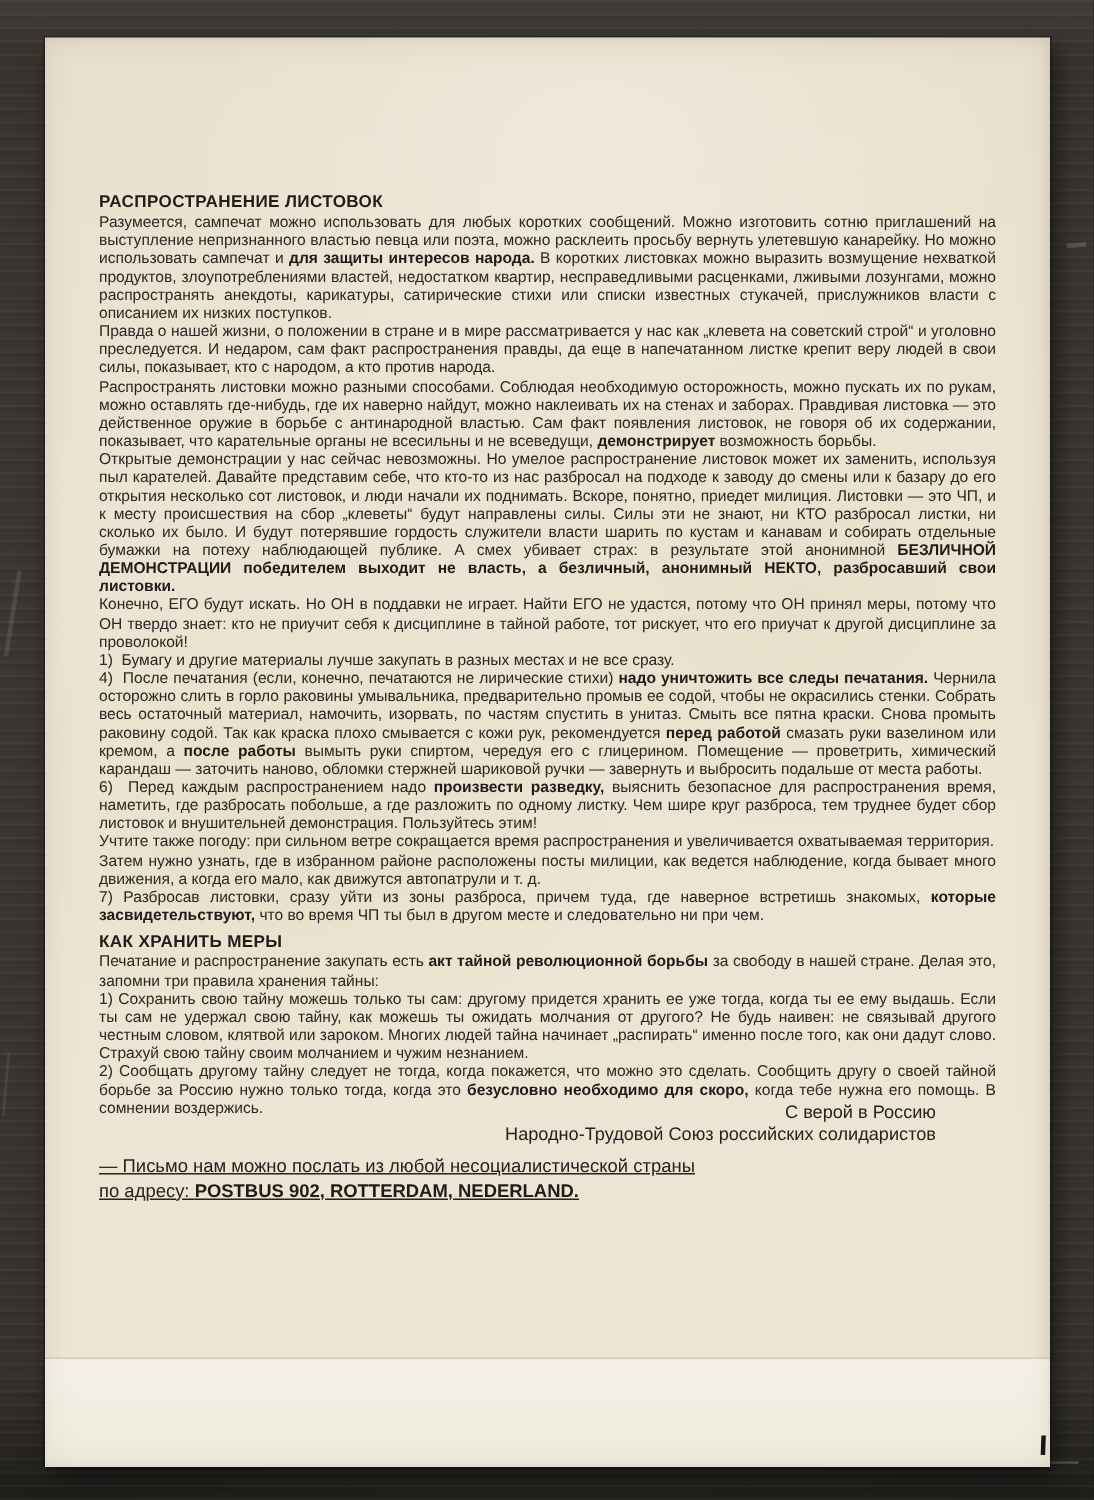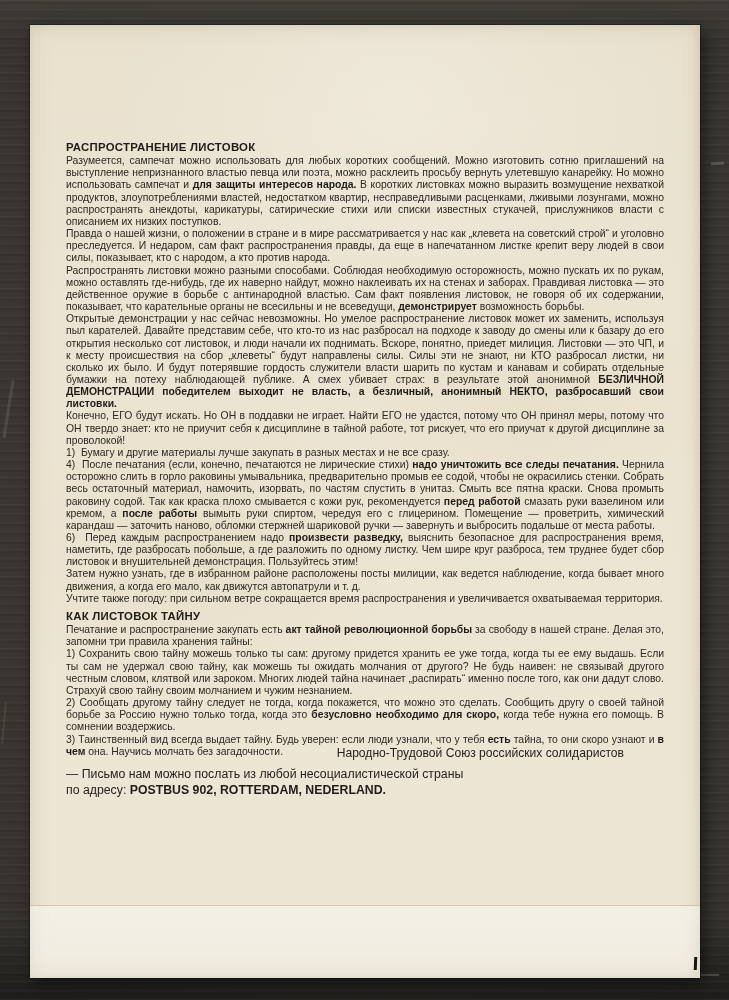--- a/index.html
+++ b/index.html
@@ -51,33 +51,33 @@
   }
 
   .content {
     position: absolute; left: 36px; right: 36px; top: 100px;
     color: #2b2723;
     font-size: 10.4px; line-height: 12.15px;
     text-align: justify;
   }
   .heading {
     font-weight: bold; font-size: 11.4px; letter-spacing: 0.25px;
-    color: #201c18; margin: 16px 0 2px 0; text-align: left;
+    color: #201c18; margin: 4px 0 2px 0; text-align: left;
   }
   .section + .section .heading { margin-top: 5px; }
   .content p { margin: 0; }
   .b { font-weight: bold; color: #201c18; }
 
   .signoff {
     font-size: 12.1px; line-height: 15.2px; text-align: right;
     padding-right: 40px; margin-top: -12px; color: #262220;
   }
   .contact-note {
     font-size: 12.3px; line-height: 16.3px; width: 400px;
-    margin-top: 5px; color: #262220; text-align: left;
+    margin-top: 5px; color: #262220; text-align: left; text-decoration: underline;
   }
 </style>
 </head>
 <body>
 
 <div class="stage">
   <div class="scratch s1"></div>
   <div class="scratch s2"></div>
   <div class="scratch s3"></div>
   <div class="scratch s4"></div>
@@ -90,32 +90,33 @@
             <p><span>Разумеется, сампечат можно использовать для любых коротких сообщений. Можно изготовить сотню приглашений на выступление непризнанного властью певца или поэта, можно расклеить просьбу вернуть улетевшую канарейку. Но можно использовать сампечат и </span><span class="b">для защиты интересов народа.</span><span> В коротких листовках можно выразить возмущение нехваткой продуктов, злоупотреблениями властей, недостатком квартир, несправедливыми расценками, лживыми лозунгами, можно распространять анекдоты, карикатуры, сатирические стихи или списки известных стукачей, прислужников власти с описанием их низких поступков.</span></p>
             <p><span>Правда о нашей жизни, о положении в стране и в мире рассматривается у нас как „клевета на советский строй“ и уголовно преследуется. И недаром, сам факт распространения правды, да еще в напечатанном листке крепит веру людей в свои силы, показывает, кто с народом, а кто против народа.</span></p>
             <p><span>Распространять листовки можно разными способами. Соблюдая необходимую осторожность, можно пускать их по рукам, можно оставлять где-нибудь, где их наверно найдут, можно наклеивать их на стенах и заборах. Правдивая листовка — это действенное оружие в борьбе с антинародной властью. Сам факт появления листовок, не говоря об их содержании, показывает, что карательные органы не всесильны и не всеведущи, </span><span class="b">демонстрирует</span><span> возможность борьбы.</span></p>
             <p><span>Открытые демонстрации у нас сейчас невозможны. Но умелое распространение листовок может их заменить, используя пыл карателей. Давайте представим себе, что кто-то из нас разбросал на подходе к заводу до смены или к базару до его открытия несколько сот листовок, и люди начали их поднимать. Вскоре, понятно, приедет милиция. Листовки — это ЧП, и к месту происшествия на сбор „клеветы“ будут направлены силы. Силы эти не знают, ни КТО разбросал листки, ни сколько их было. И будут потерявшие гордость служители власти шарить по кустам и канавам и собирать отдельные бумажки на потеху наблюдающей публике. А смех убивает страх: в результате этой анонимной </span><span class="b">БЕЗЛИЧНОЙ ДЕМОНСТРАЦИИ победителем выходит не власть, а безличный, анонимный НЕКТО, разбросавший свои листовки.</span></p>
             <p><span>Конечно, ЕГО будут искать. Но ОН в поддавки не играет. Найти ЕГО не удастся, потому что ОН принял меры, потому что ОН твердо знает: кто не приучит себя к дисциплине в тайной работе, тот рискует, что его приучат к другой дисциплине за проволокой!</span></p>
           </div>
           <div class="section">
             <p><span>1)&nbsp; Бумагу и другие материалы лучше закупать в разных местах и не все сразу.</span></p>
             <p><span>4)&nbsp; После печатания (если, конечно, печатаются не лирические стихи) </span><span class="b">надо уничтожить все следы печатания.</span><span> Чернила осторожно слить в горло раковины умывальника, предварительно промыв ее содой, чтобы не окрасились стенки. Собрать весь остаточный материал, намочить, изорвать, по частям спустить в унитаз. Смыть все пятна краски. Снова промыть раковину содой. Так как краска плохо смывается с кожи рук, рекомендуется </span><span class="b">перед работой</span><span> смазать руки вазелином или кремом, а </span><span class="b">после работы</span><span> вымыть руки спиртом, чередуя его с глицерином. Помещение — проветрить, химический карандаш — заточить наново, обломки стержней шариковой ручки — завернуть и выбросить подальше от места работы.</span></p>
             <p><span>6)&nbsp; Перед каждым распространением надо </span><span class="b">произвести разведку,</span><span> выяснить безопасное для распространения время, наметить, где разбросать побольше, а где разложить по одному листку. Чем шире круг разброса, тем труднее будет сбор листовок и внушительней демонстрация. Пользуйтесь этим!</span></p>
+            <p><span>Учтите также погоду: при сильном ветре сокращается время распространения и увеличивается охватываемая территория.</span></p>
             <p><span>Затем нужно узнать, где в избранном районе расположены посты милиции, как ведется наблюдение, когда бывает много движения, а когда его мало, как движутся автопатрули и т. д.</span></p>
-            <p><span>Учтите также погоду: при сильном ветре сокращается время распространения и увеличивается охватываемая территория.</span></p>
+            <p><span>7) Разбросав листовки, сразу уйти из зоны разброса, причем туда, где наверное встретишь знакомых, </span><span class="b">которые засвидетельствуют,</span><span> что во время ЧП ты был в другом месте и следовательно ни при чем.</span></p>
           </div>
           <div class="section">
-            <div class="heading">КАК ЛИСТОВОК ТАЙНУ</div>
+            <div class="heading">КАК ХРАНИТЬ МЕРЫ</div>
             <p><span>Печатание и распространение закупать есть </span><span class="b">акт тайной революционной борьбы</span><span> за свободу в нашей стране. Делая это, запомни три правила хранения тайны:</span></p>
             <p><span>1) Сохранить свою тайну можешь только ты сам: другому придется хранить ее уже тогда, когда ты ее ему выдашь. Если ты сам не удержал свою тайну, как можешь ты ожидать молчания от другого? Не будь наивен: не связывай другого честным словом, клятвой или зароком. Многих людей тайна начинает „распирать“ именно после того, как они дадут слово. Страхуй свою тайну своим молчанием и чужим незнанием.</span></p>
             <p><span>2) Сообщать другому тайну следует не тогда, когда покажется, что можно это сделать. Сообщить другу о своей тайной борьбе за Россию нужно только тогда, когда это </span><span class="b">безусловно необходимо для скоро,</span><span> когда тебе нужна его помощь. В сомнении воздержись.</span></p>
-            <p><span>3) Таинственный вид всегда выдает тайну. Будь уверен: если люди узнали, что у тебя </span><span class="b">есть</span><span> тайна, то они скоро узнают и </span><span class="b">в чем</span><span> она. Научись молчать без загадочности.</span></p>
           </div>
         </div>
       <div class="signoff">
+        <div>С верой в Россию</div>
         <div>Народно-Трудовой Союз российских солидаристов</div>
       </div>
       <div class="contact-note"><span>— Письмо нам можно послать из любой несоциалистической страны по адресу: </span><span class="b">POSTBUS 902, ROTTERDAM, NEDERLAND.</span></div>
     </div>
     <div class="fold"></div>
     <div class="pen-mark"></div>
   </div>
 </div>
 
 </body></html>

